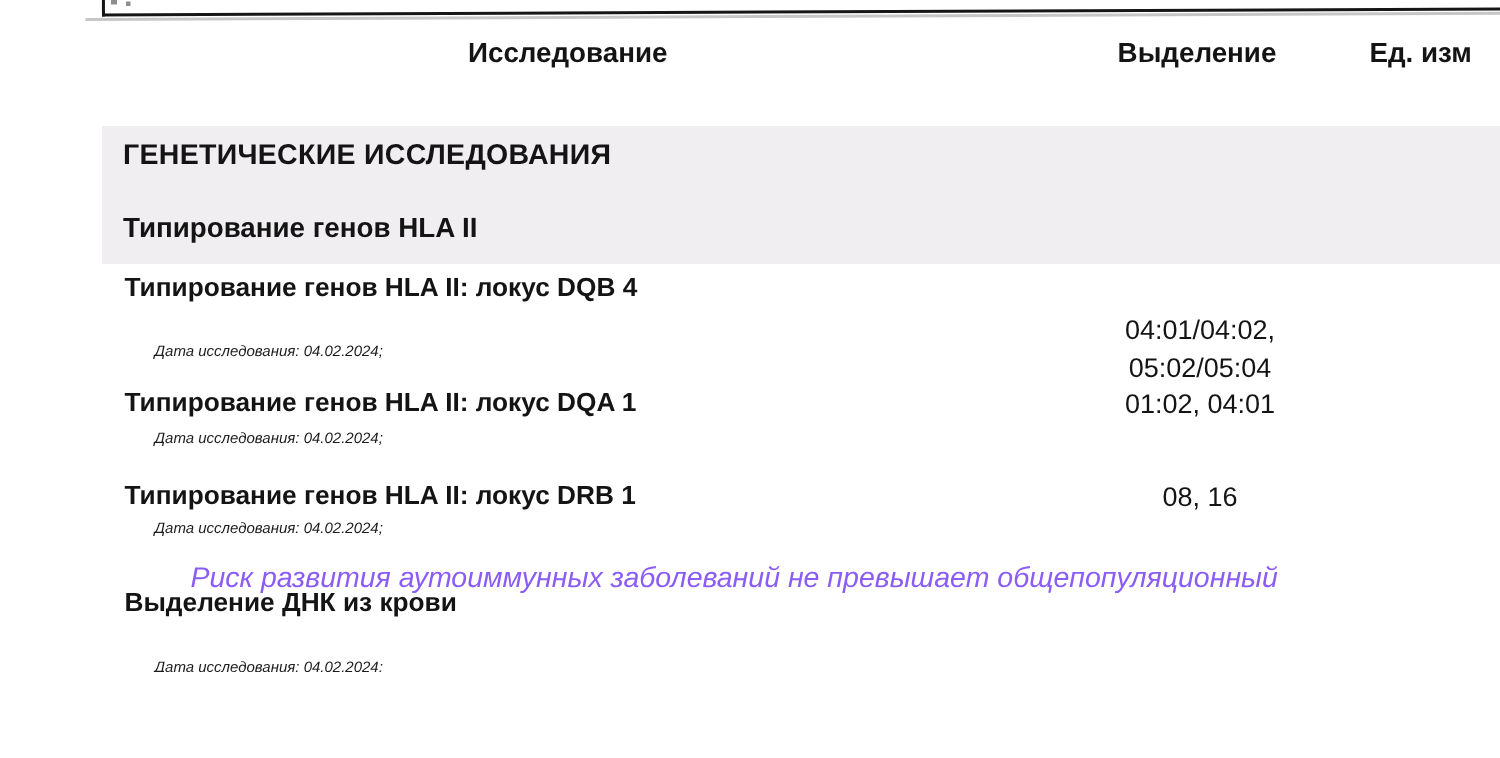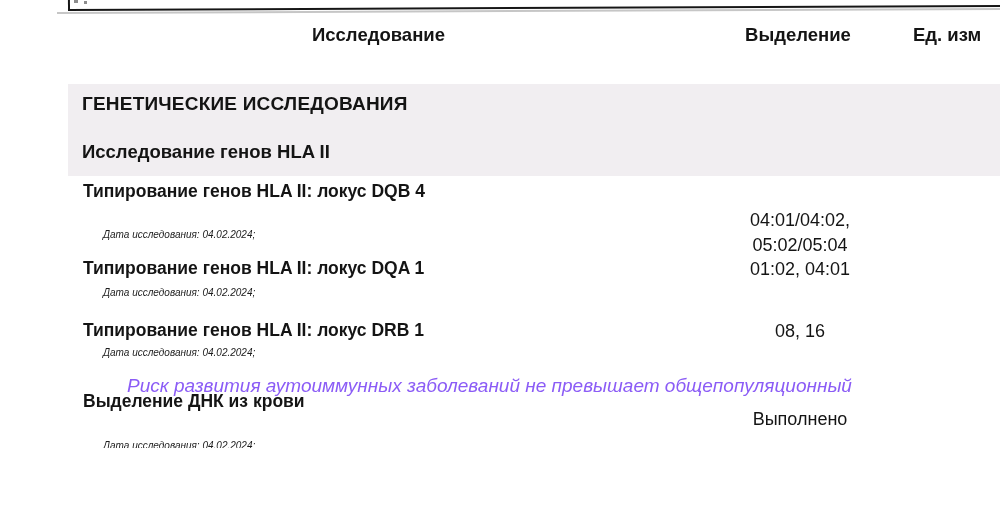--- a/index.html
+++ b/index.html
@@ -117,33 +117,32 @@
   <div class="frame-shadow"></div>
   <div class="speck a"></div>
   <div class="speck b"></div>
 
   <div class="col-head research">Исследование</div>
   <div class="col-head value">Выделение</div>
   <div class="col-head units">Ед. изм</div>
 
   <div class="band"></div>
   <div class="section-title">ГЕНЕТИЧЕСКИЕ ИССЛЕДОВАНИЯ</div>
-  <div class="group-title">Исследование генов HLA II</div>
+  <div class="group-title">Типирование генов HLA II</div>
 
   <div class="test-name r0-name">Типирование генов HLA II: локус DQB 4</div>
   <div class="test-value r0-value">04:01/04:02,
 05:02/05:04</div>
   <div class="test-date r0-date">Дата исследования: 04.02.2024;</div>
 
   <div class="test-name r1-name">Типирование генов HLA II: локус DQA 1</div>
   <div class="test-value r1-value">01:02, 04:01</div>
   <div class="test-date r1-date">Дата исследования: 04.02.2024;</div>
 
   <div class="test-name r2-name">Типирование генов HLA II: локус DRB 1</div>
   <div class="test-value r2-value">08, 16</div>
   <div class="test-date r2-date">Дата исследования: 04.02.2024;</div>
   <div class="test-note r2-note">Риск развития аутоиммунных заболеваний не превышает общепопуляционный</div>
 
   <div class="test-name r3-name">Выделение ДНК из крови</div>
-  <div class="test-value r3-value">Выполнено</div>
   <div class="test-date r3-date">Дата исследования: 04.02.2024;</div>
 
 </div>
 
 </body></html>

